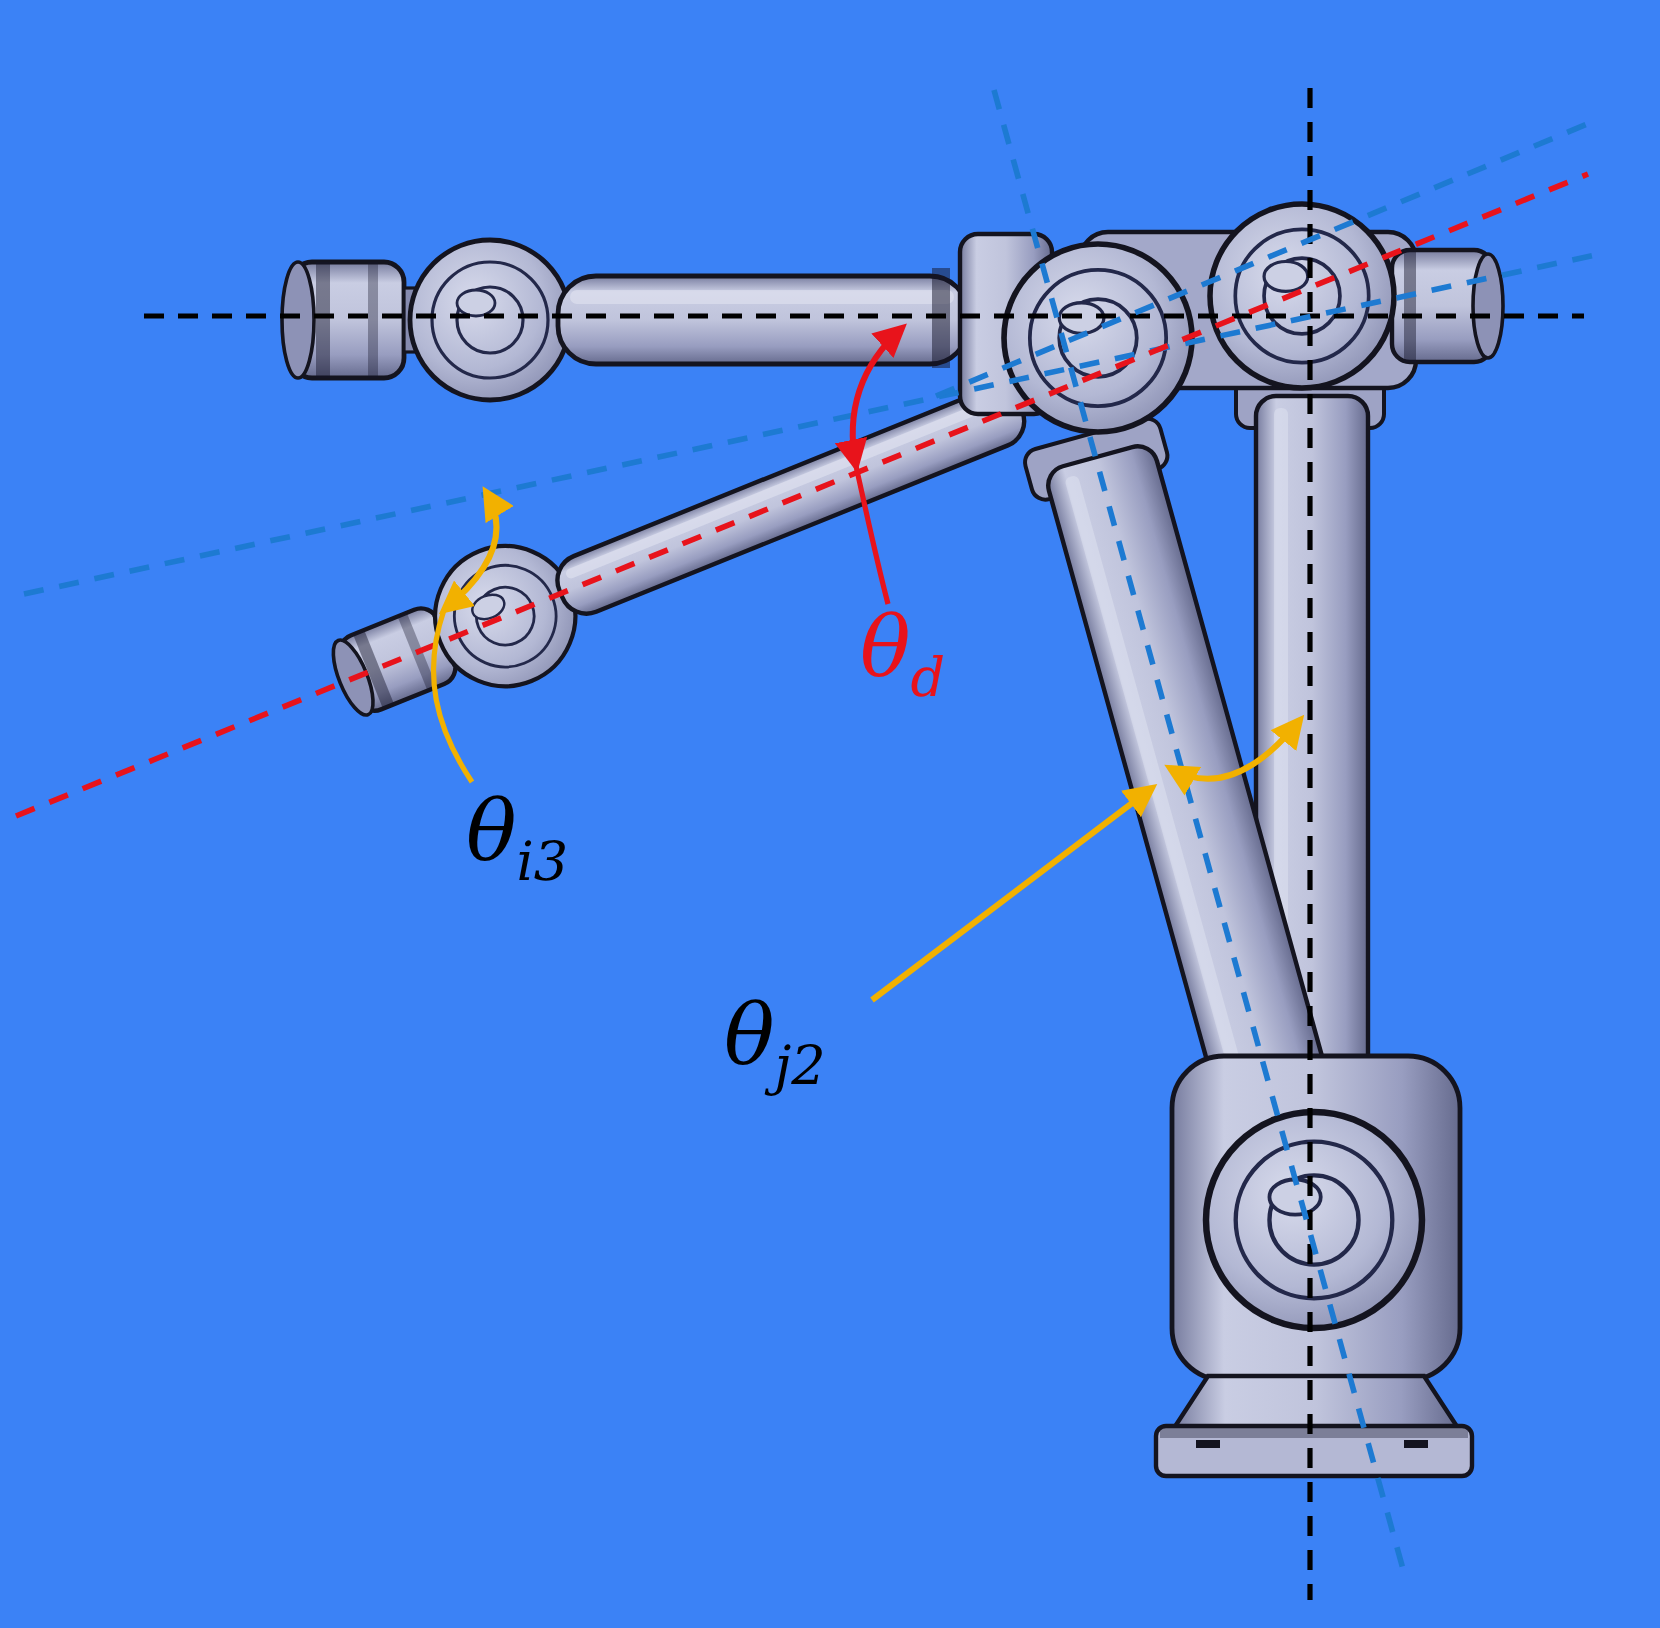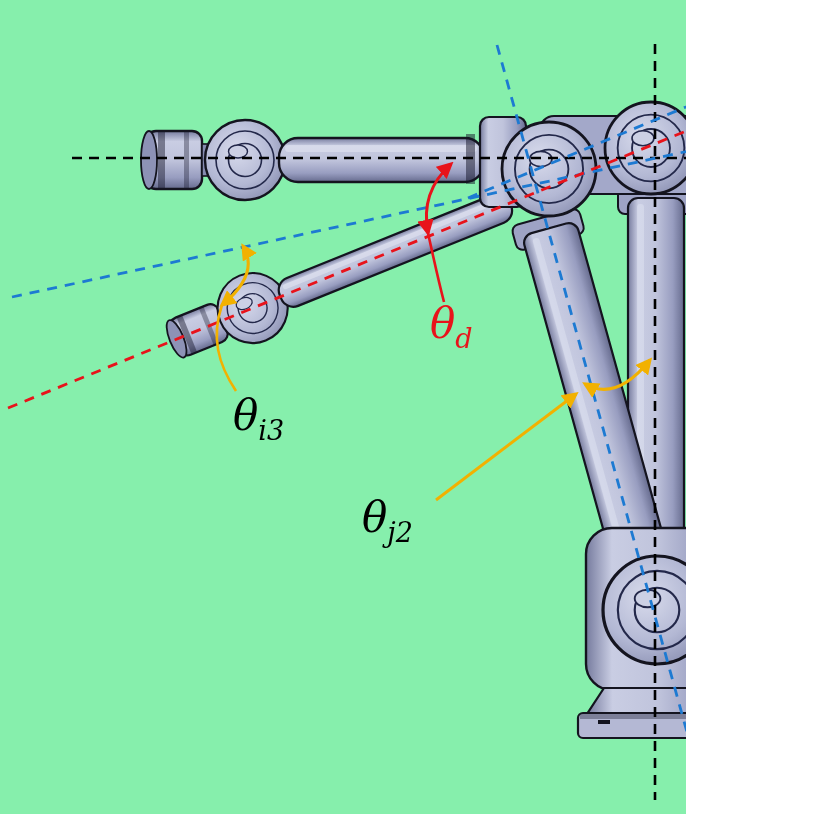--- a/index.html
+++ b/index.html
@@ -1,17 +1,17 @@
 <!DOCTYPE html>
 <html><head>
 <meta charset="utf-8">
 <style>
   html,body { margin:0; padding:0; background:#ffffff; }
   #stage {
-    position:relative; width:686px; height:814px; background:#86efac;
+    position:relative; width:830px; height:814px; background:#3b82f6;
     font-family:"Liberation Sans", sans-serif; overflow:hidden;
   }
   svg { position:absolute; left:0; top:0; }
   .angle-label { font-family:"DejaVu Serif", serif; font-style:italic; font-size:42px; }
   .angle-label .sub { font-size:27px; }
   .outline { stroke:#14141f; }
 </style>
 </head>
 <body>
 

